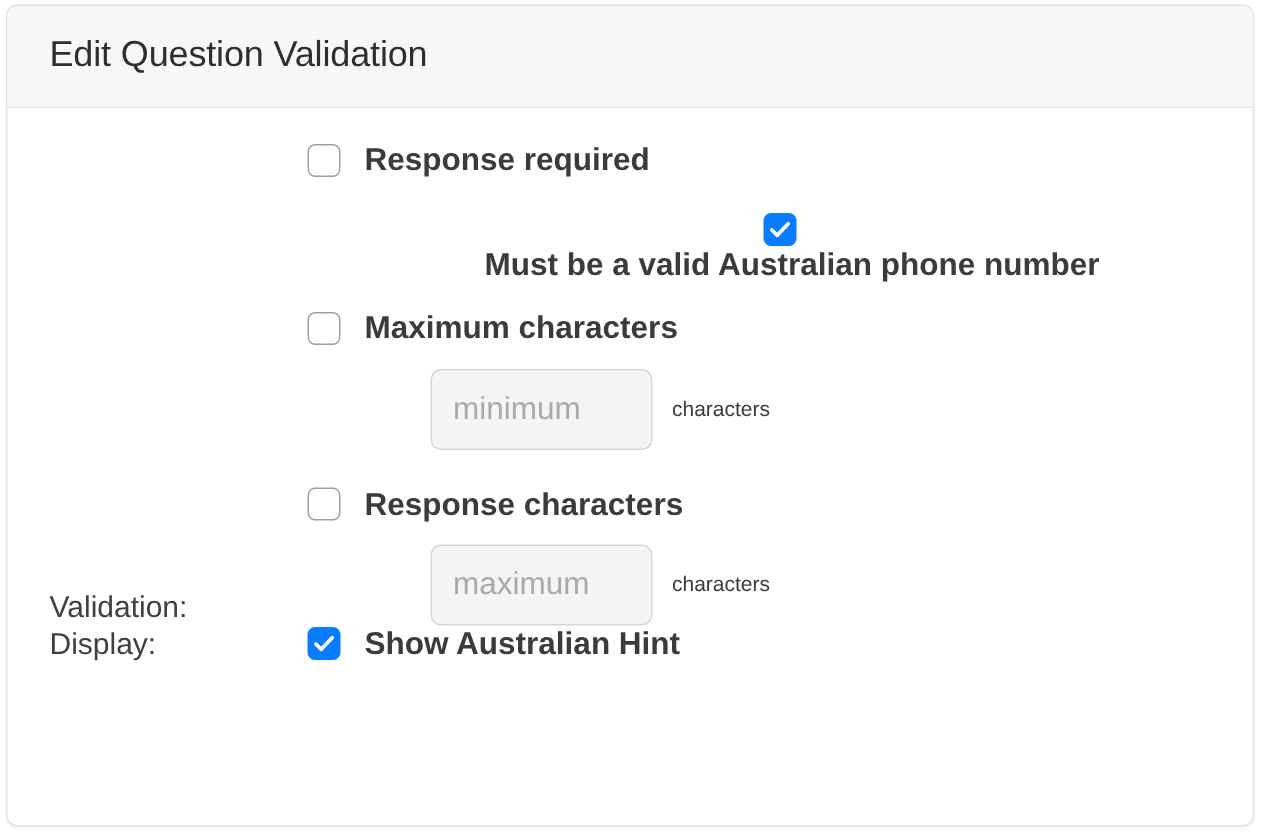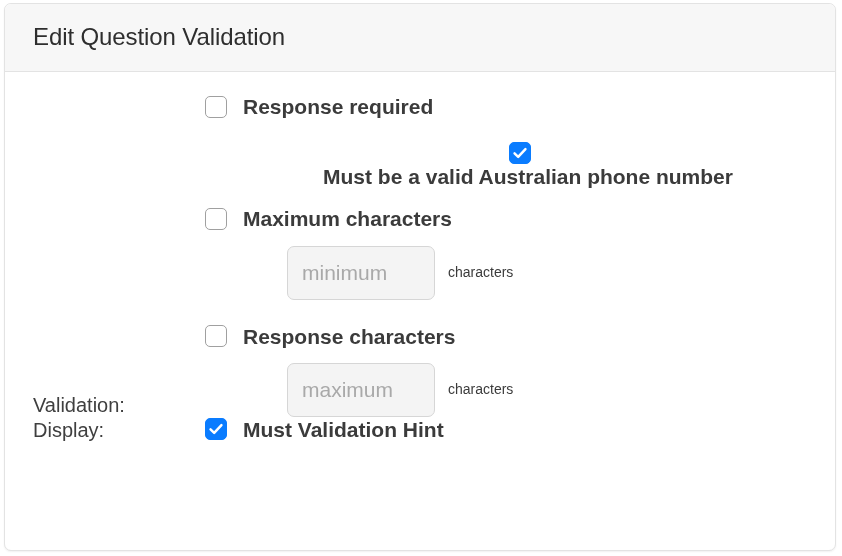--- a/index.html
+++ b/index.html
@@ -217,19 +217,19 @@
 
       <div class="row-label">Display:</div>
 
       <div class="row-content">
         <div class="check-line">
           <span class="checkbox checked">
             <svg class="tick" viewBox="0 0 22 22">
               <path d="M5 11.4 L9 15.3 L17 6.7" fill="none" stroke="#ffffff" stroke-width="2.7" stroke-linecap="round" stroke-linejoin="round"></path>
             </svg>
           </span>
-          <span class="check-label">Must Validation Hint</span>
+          <span class="check-label">Show Australian Hint</span>
         </div>
       </div>
     </div>
 
   </div>
 </div>
 
 </body></html>

